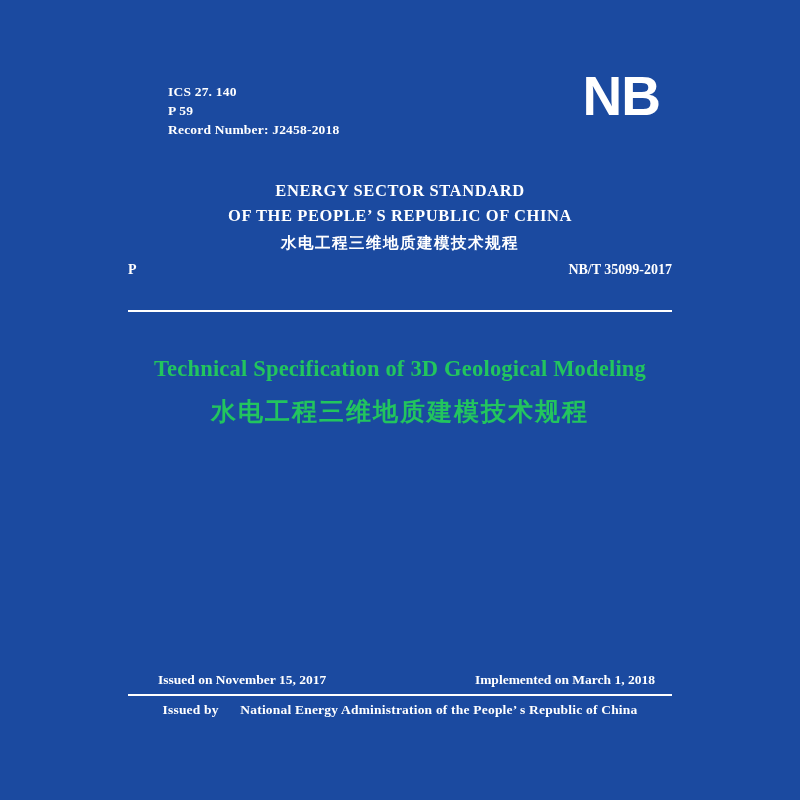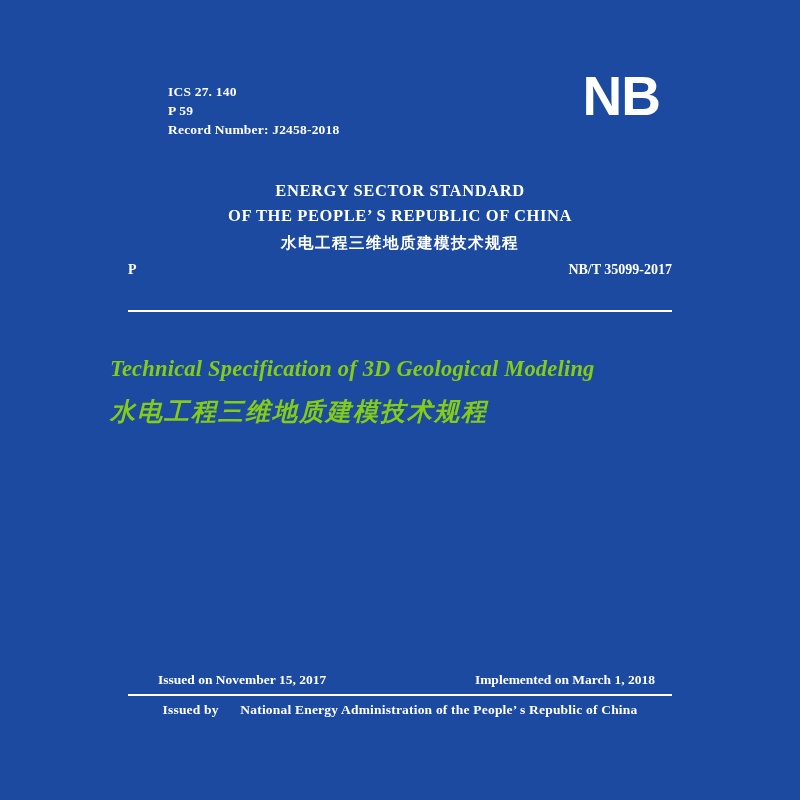--- a/index.html
+++ b/index.html
@@ -91,22 +91,22 @@
     background: #ffffff;
   }
   .rule-top { top: 310px; }
   .rule-bottom { top: 694px; }
   
   .main-title {
     position: absolute;
     left: 110px;
     right: 110px;
     top: 352px;
-    color: #84cc16;
-    font-style: italic;
+    text-align: center;
+    color: #22c55e;
   }
   .main-title .en {
     font-weight: bold;
     font-size: 22.5px;
     line-height: 34px;
     letter-spacing: 0.2px;
   }
   .main-title .cn {
     font-weight: bold;
     font-size: 25px;

